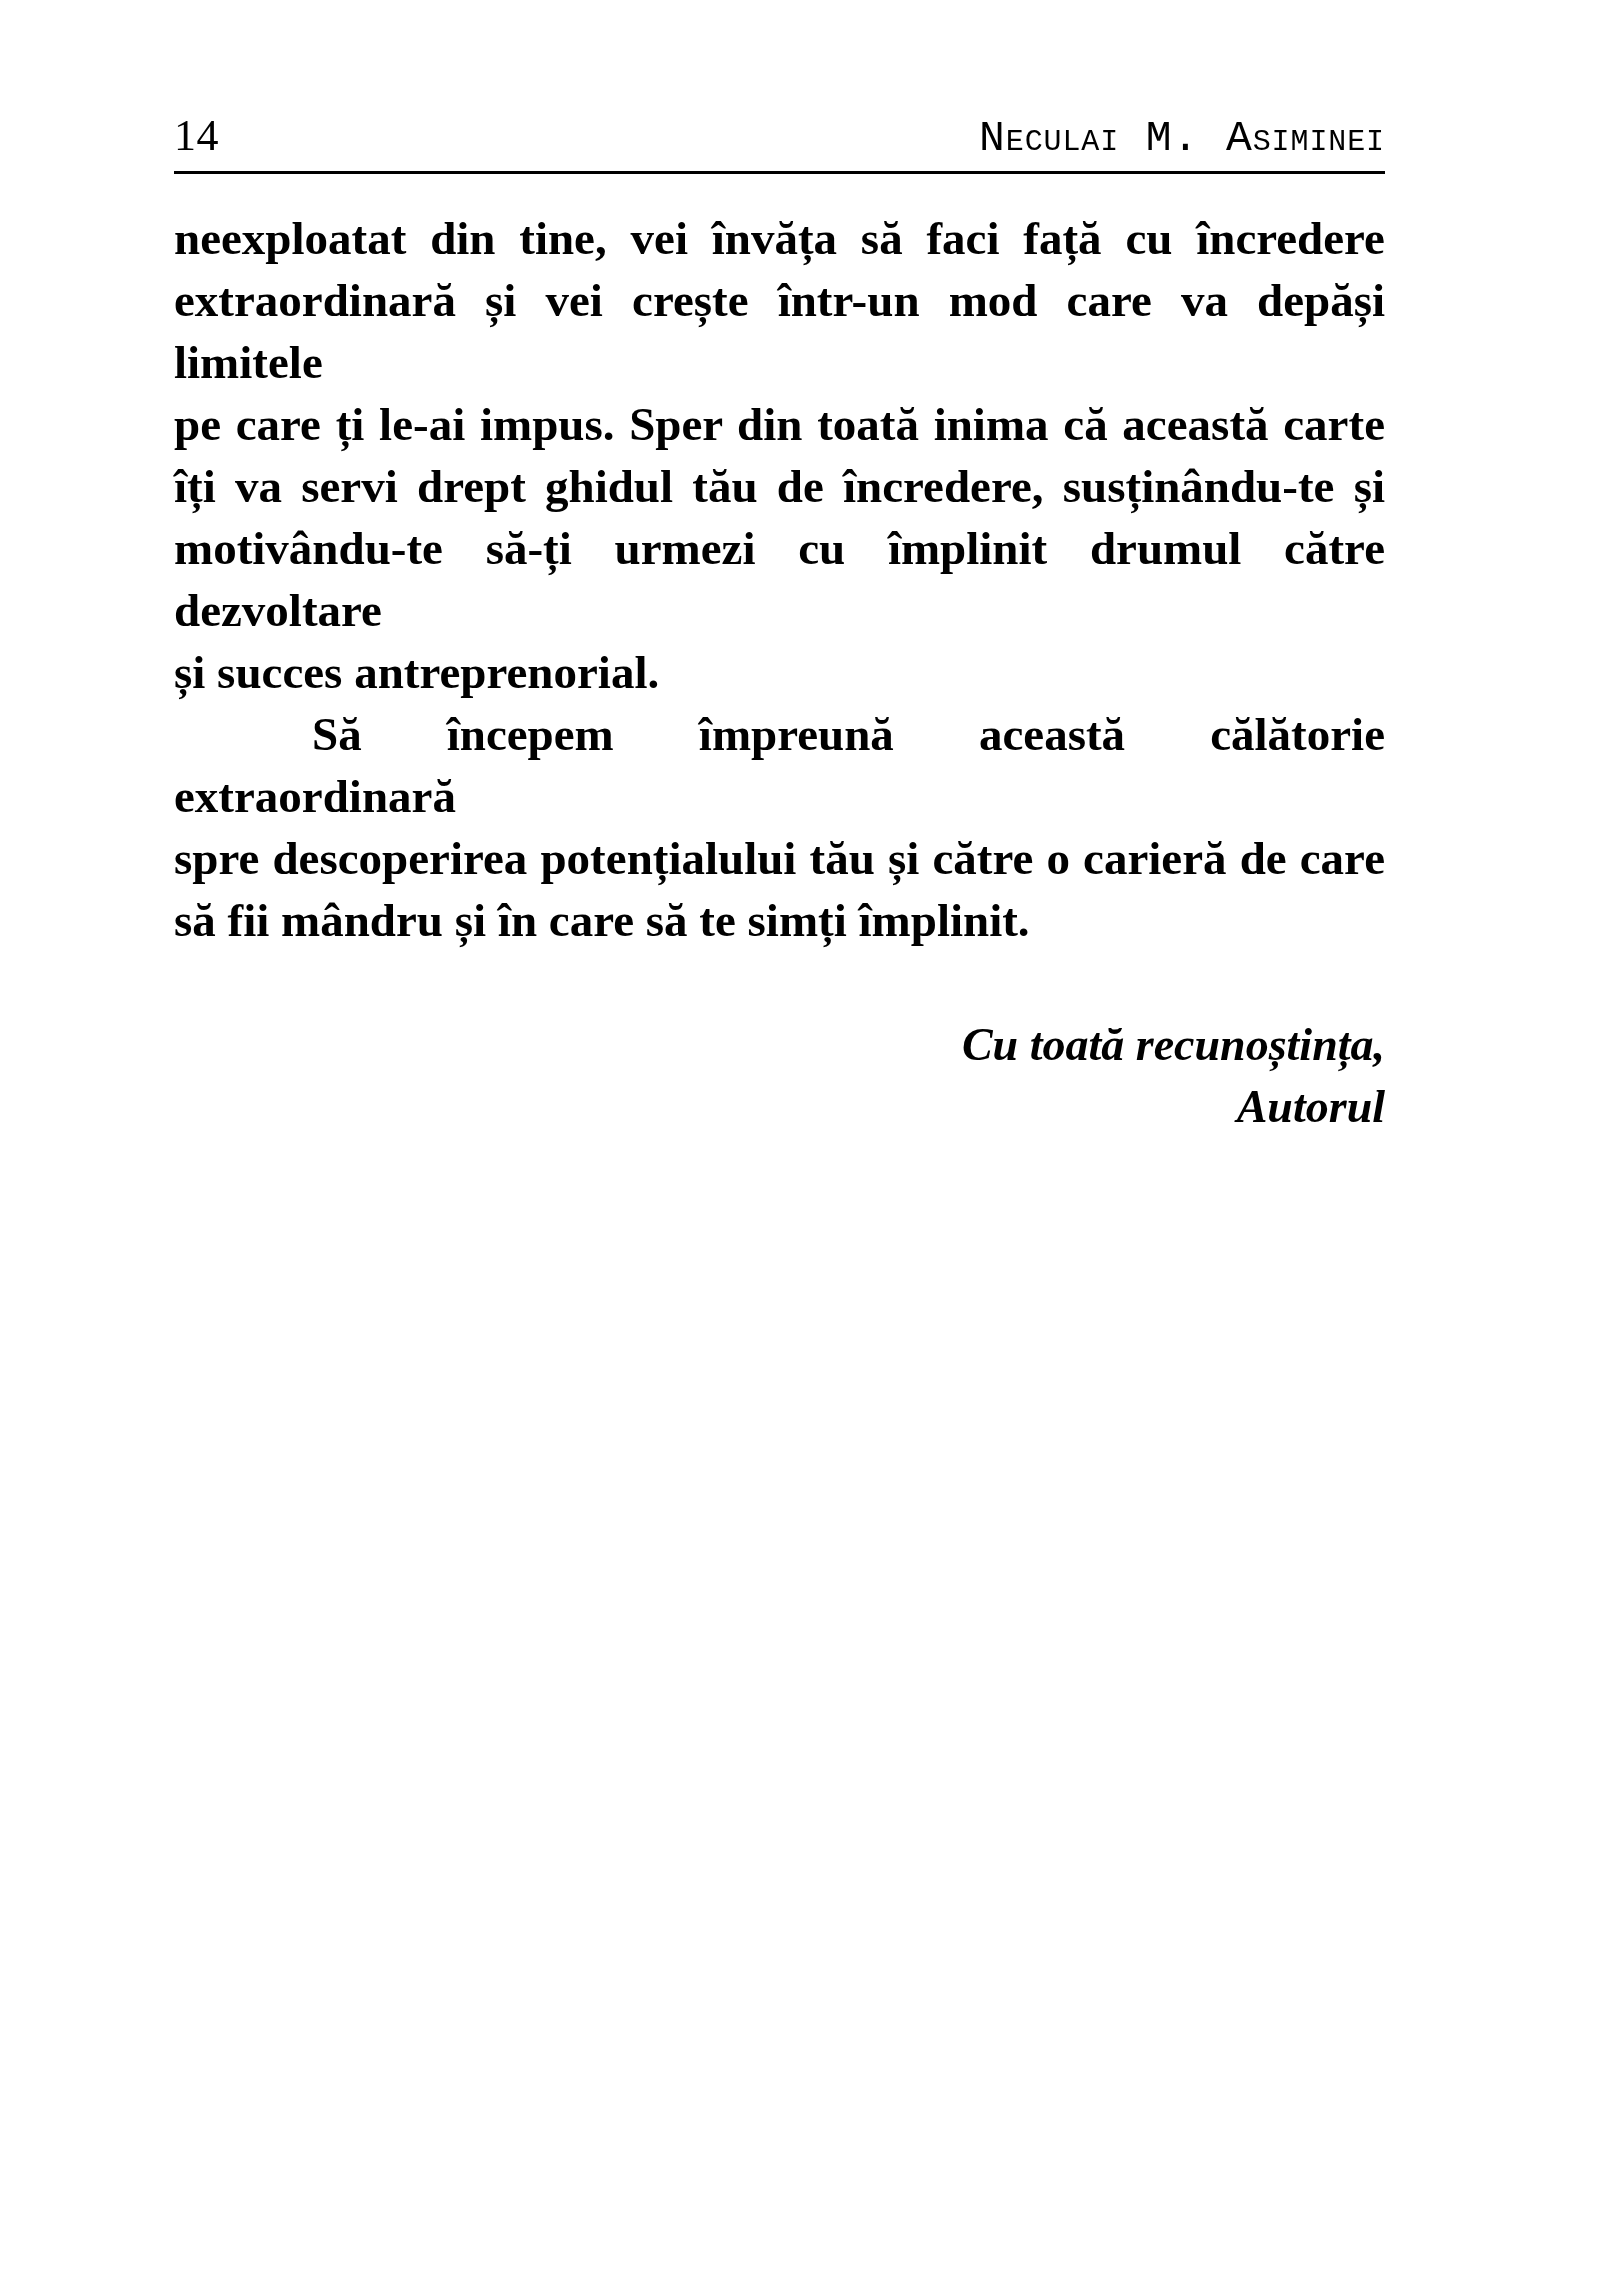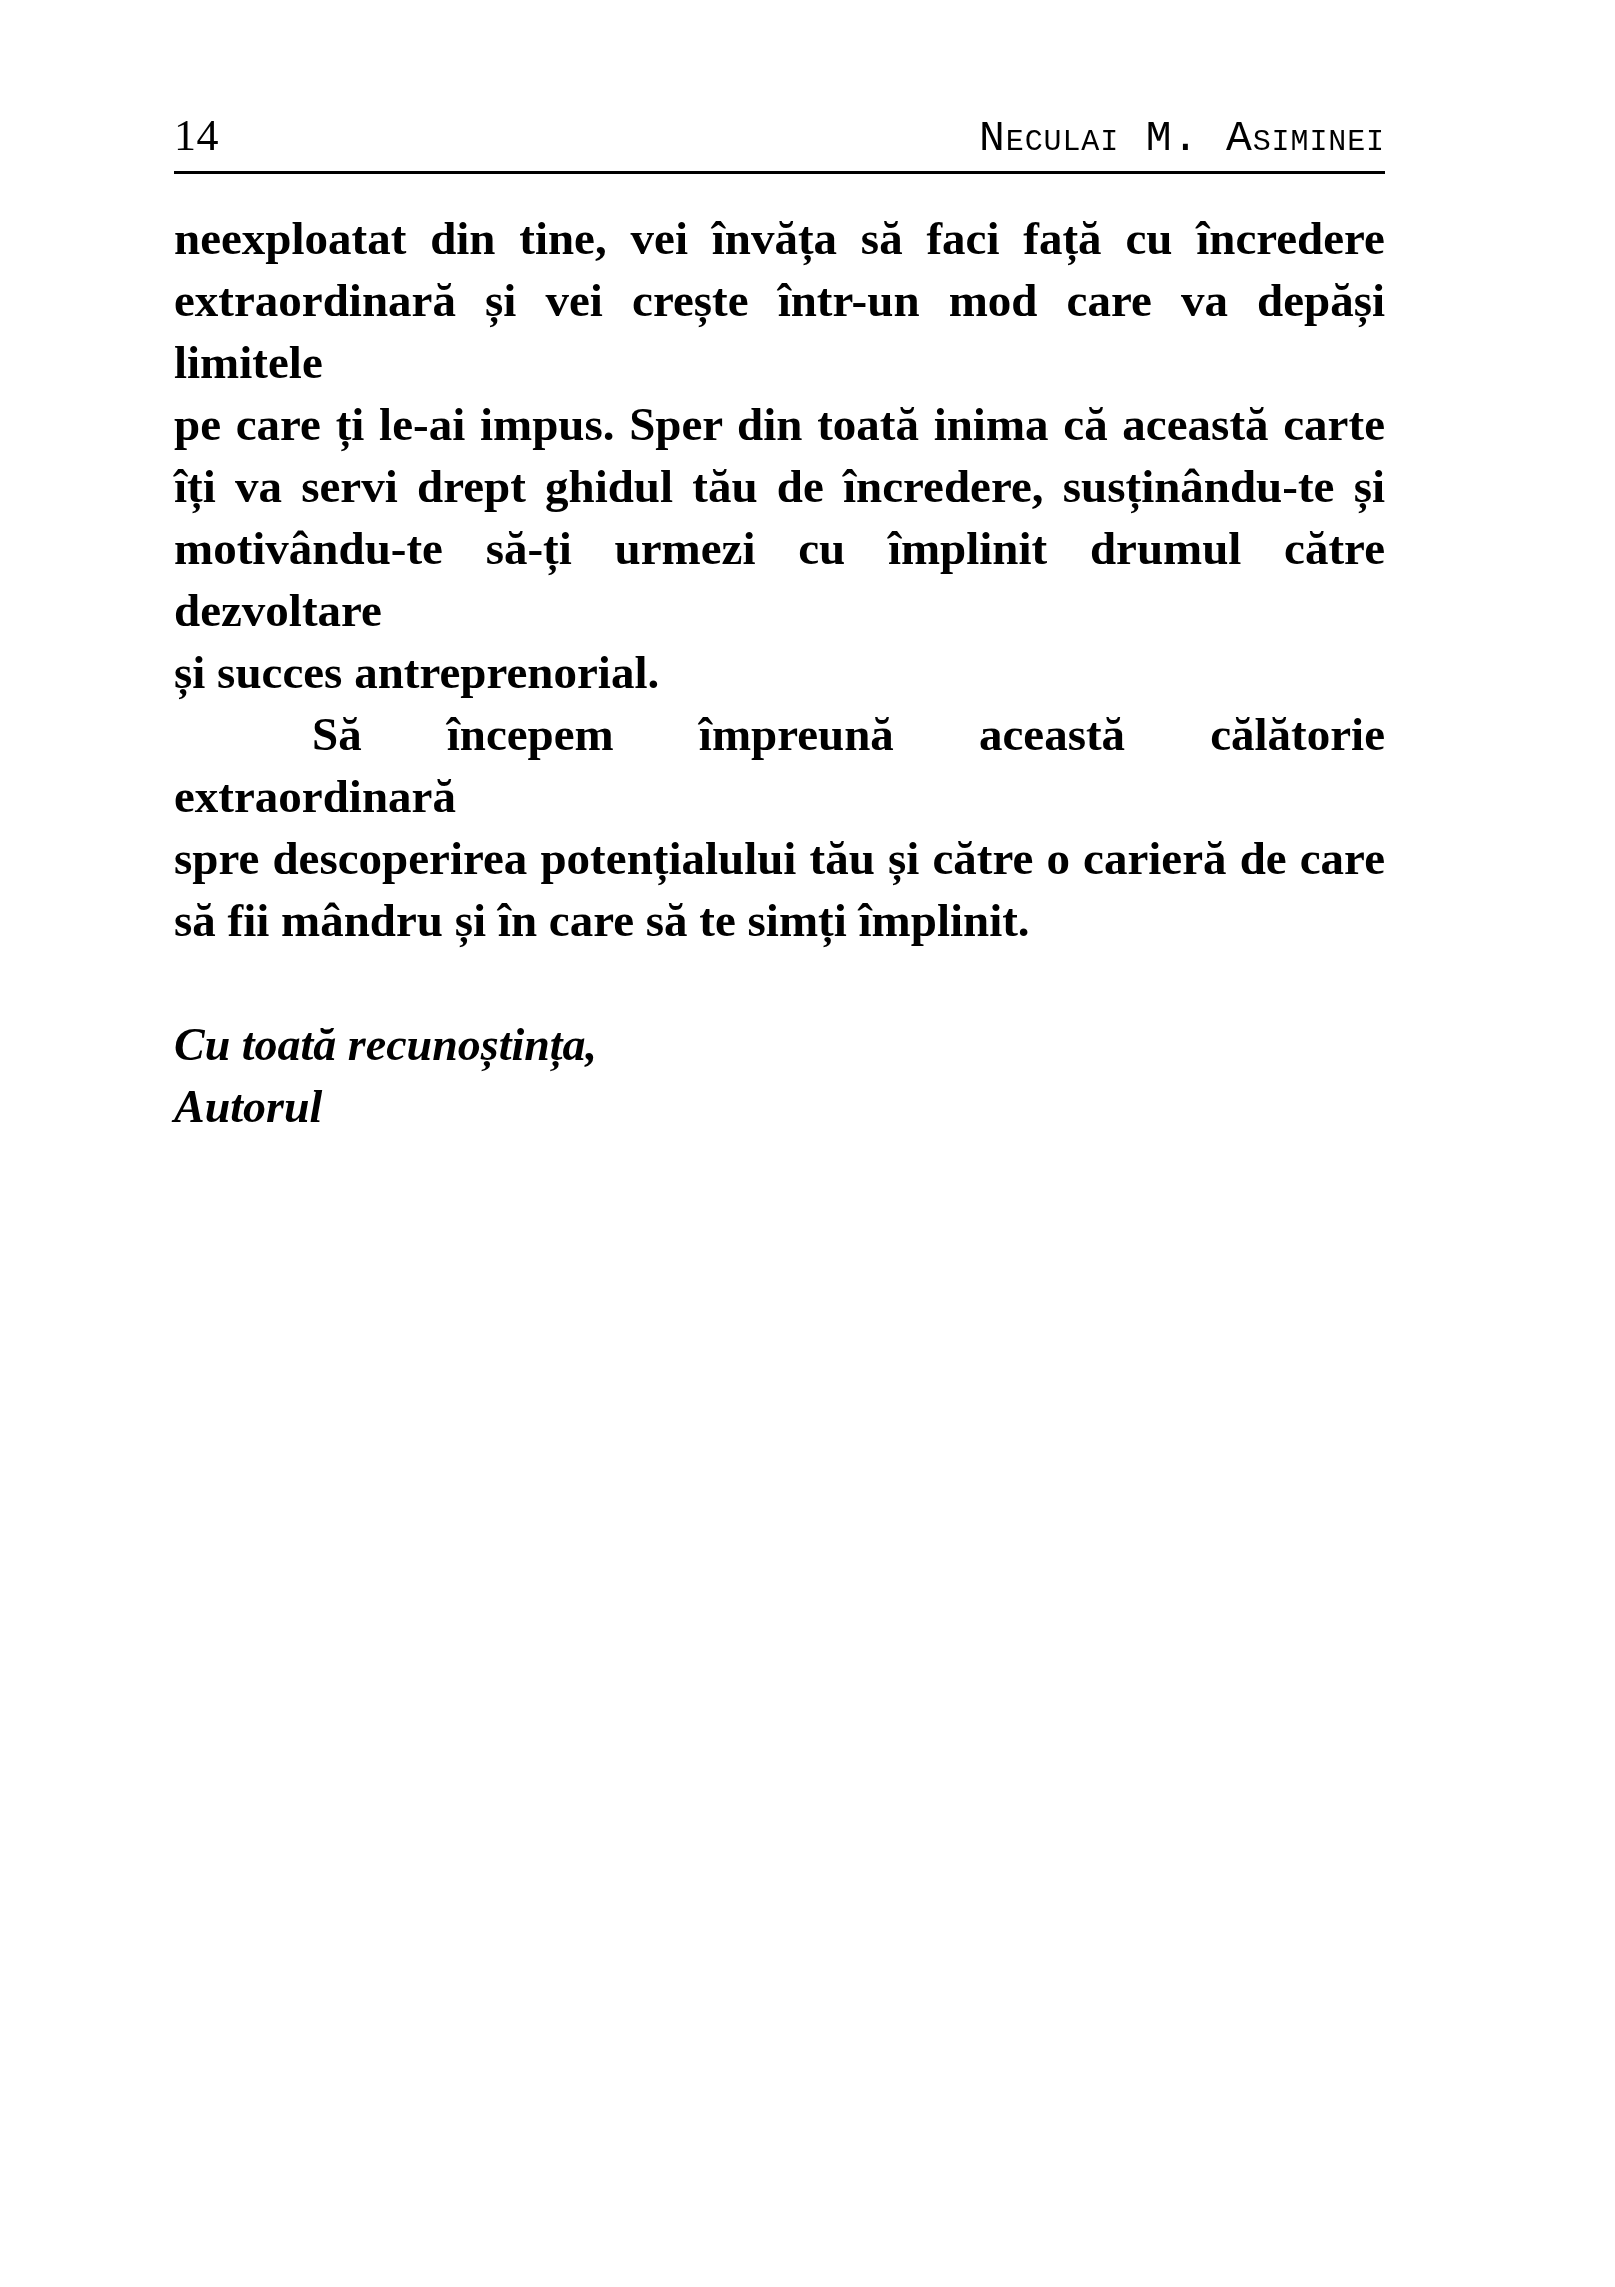--- a/index.html
+++ b/index.html
@@ -62,20 +62,21 @@
   }
   .tline.indent {
     text-indent: 138px;
   }
   .signature {
     margin-top: 63px;
     font-size: 46px;
     line-height: 62px;
     font-weight: bold;
     font-style: italic;
+    text-align: right;
   }
 </style>
 </head>
 <body>
 
 <div class="page">
   <div class="content">
 
     <div class="running-header">
       <span class="page-number">14</span>

